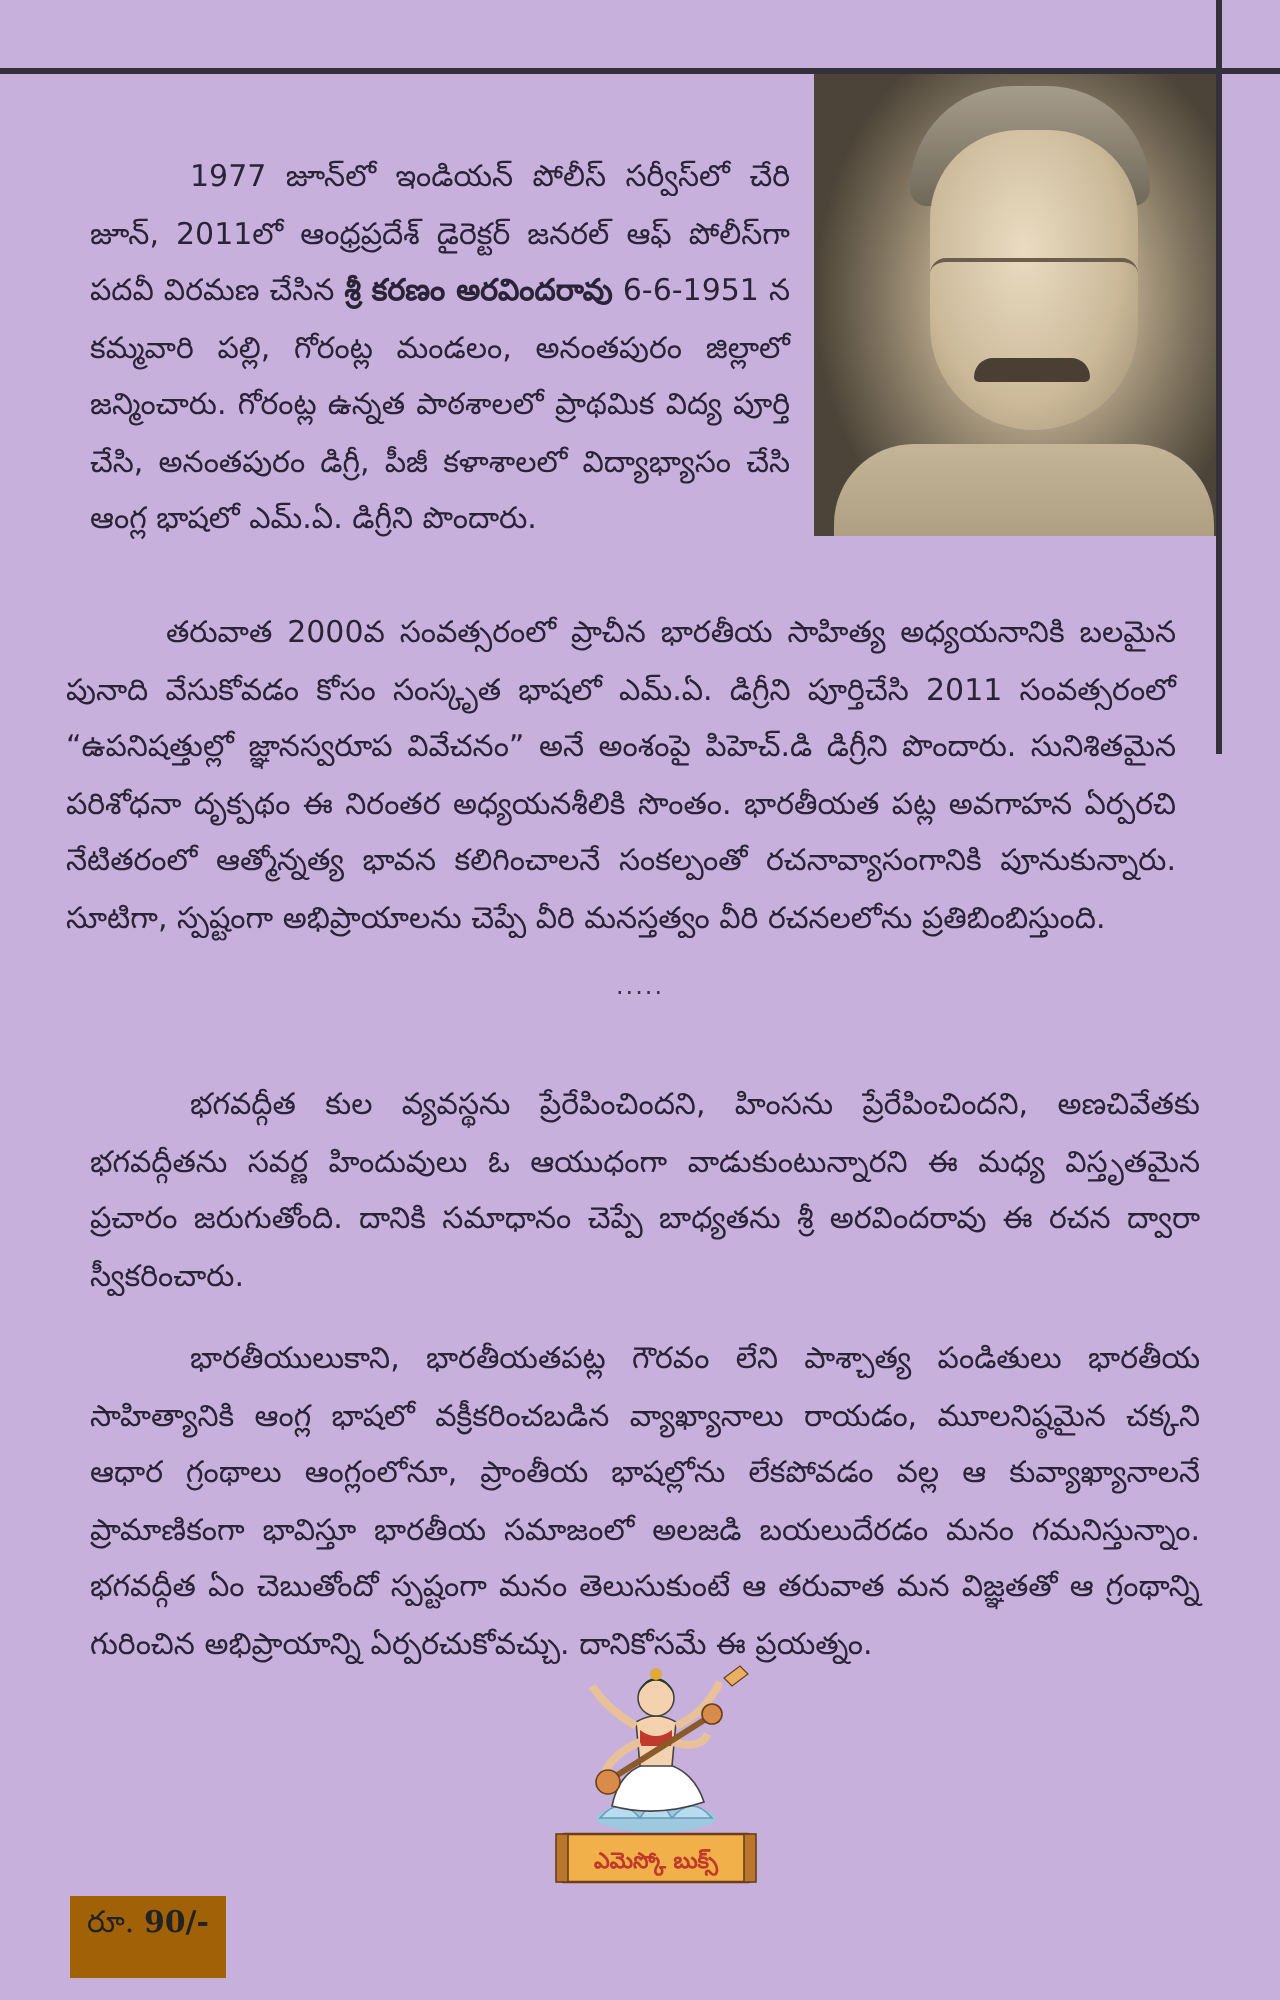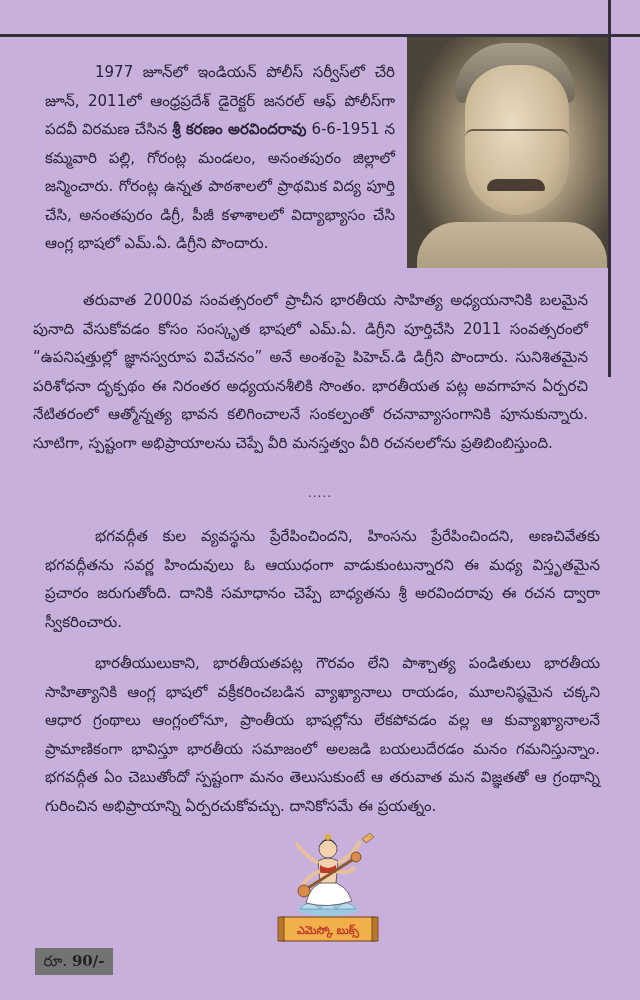--- a/index.html
+++ b/index.html
@@ -47,38 +47,39 @@
     position: absolute; left: 10px; top: 185px; width: 190px; height: 60px;
     background: linear-gradient(#c4b599, #a8987c);
     border-radius: 40px 40px 0 0;
   }
   .text-block {
     position: absolute;
     font-family: "DejaVu Sans", sans-serif;
     font-size: 15px;
     line-height: 28.5px;
     color: #2a2236;
+    margin-top: 16px;
   }
   .text-block p { margin: 0; }
   .p1 { left: 45px; top: 58px; width: 350px; text-align: justify; }
   .p2 { left: 33px; top: 286px; width: 555px; text-align: justify; }
   .p3 { left: 45px; top: 522px; width: 555px; text-align: justify; }
   .p4 { left: 45px; top: 649px; width: 555px; text-align: justify; }
   .indent { text-indent: 50px; }
   .bold { font-weight: bold; }
   .dots {
     position: absolute; left: 300px; top: 486px; width: 40px; text-align: center;
     font-size: 12px; letter-spacing: 1px; color: #3a3244;
   }
   .logo {
     position: absolute; left: 276px; top: 825px; width: 104px; height: 120px; font-weight: bold;
   }
   .price {
-    position: absolute; left: 35px; top: 948px; width: 78px; height: 27px;
-    background: #737373;
+    position: absolute; left: 35px; top: 948px; width: 78px; height: 41px;
+    background: #a16207;
     font-family: "DejaVu Serif", serif;
     font-size: 15px; line-height: 27px; text-align: center; color: #222;
   }
   .price .num { font-weight: bold; }
 </style>
 </head>
 <body>
 
 <div class="hline"></div>
 <div class="vline"></div>

